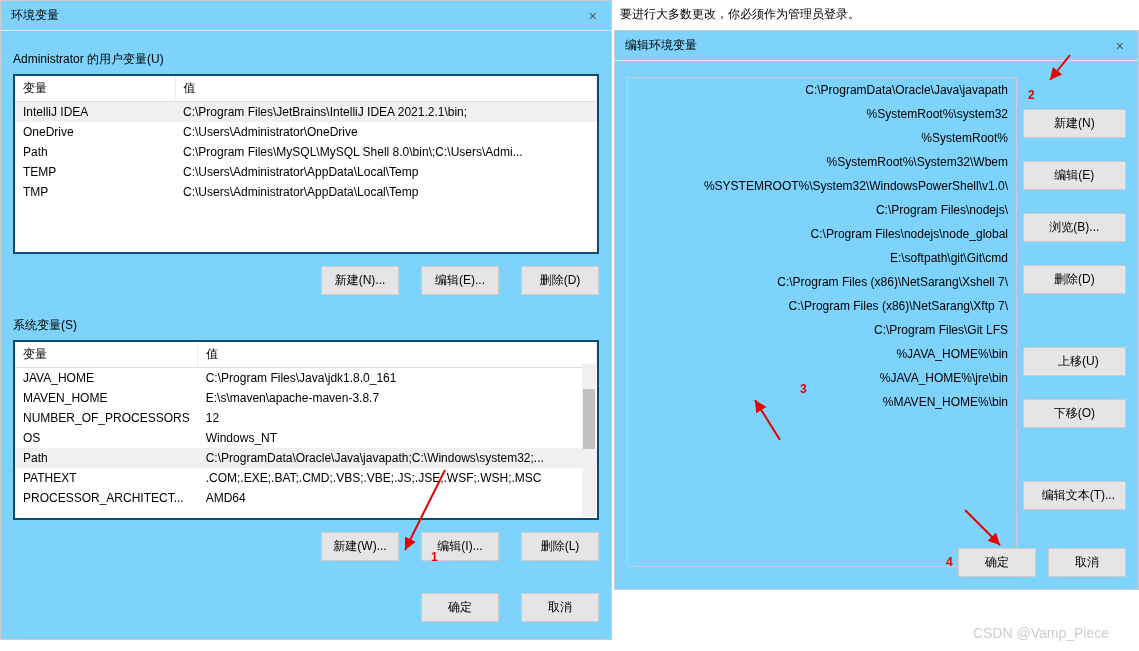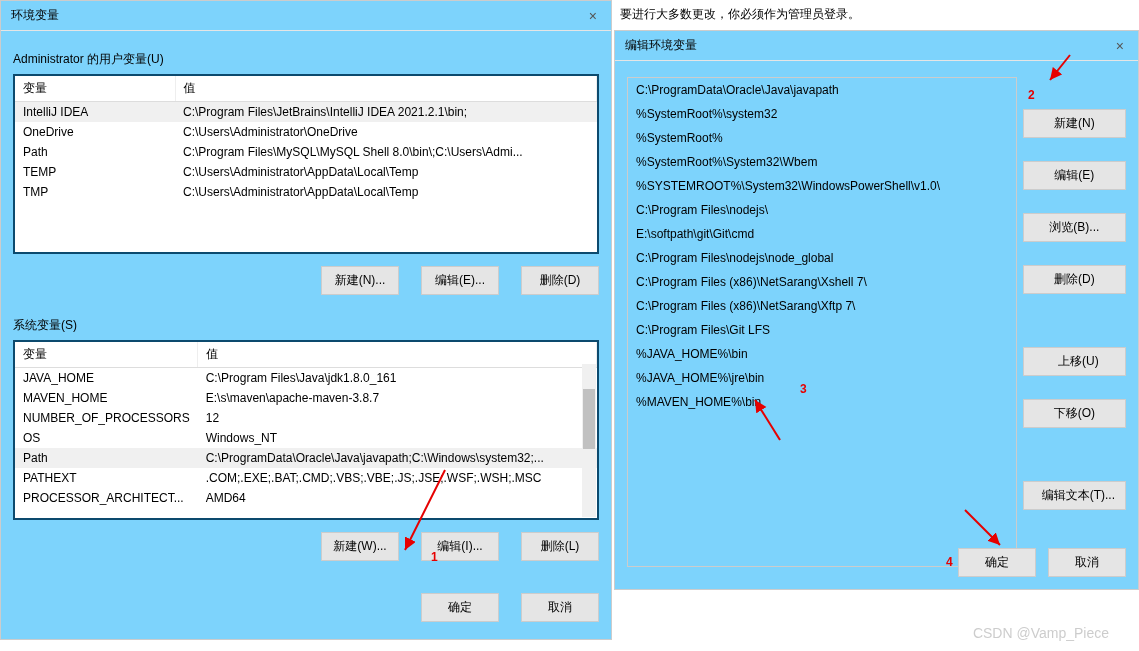--- a/index.html
+++ b/index.html
@@ -93,20 +93,21 @@
   left: 1px;
   right: 1px;
   background: #c1c1c1;
 }
 
 .list-box {
   margin: 0 12px 10px 12px;
   border: 1px solid #ccc;
   height: 490px;
   overflow: hidden;
+  text-align: right;
 }
 .list-item {
   padding: 2px 8px;
   font-size: 12px;
   line-height: 20px;
 }
 .right-btns {
   position: absolute;
   right: 12px;
   top: 78px;
@@ -264,22 +265,22 @@
 
   <div style="height:16px;"></div>
   <div class="list-box" style="width:390px;">
     <div id="path-items">
         <div class="list-item">C:\ProgramData\Oracle\Java\javapath</div>
         <div class="list-item">%SystemRoot%\system32</div>
         <div class="list-item">%SystemRoot%</div>
         <div class="list-item">%SystemRoot%\System32\Wbem</div>
         <div class="list-item">%SYSTEMROOT%\System32\WindowsPowerShell\v1.0\</div>
         <div class="list-item">C:\Program Files\nodejs\</div>
+        <div class="list-item">C:\Program Files\nodejs\node_global</div>
         <div class="list-item">E:\softpath\git\Git\cmd</div>
-        <div class="list-item">C:\Program Files\nodejs\node_global</div>
         <div class="list-item">C:\Program Files (x86)\NetSarang\Xshell 7\</div>
         <div class="list-item">C:\Program Files (x86)\NetSarang\Xftp 7\</div>
         <div class="list-item">C:\Program Files\Git LFS</div>
         <div class="list-item">%JAVA_HOME%\bin</div>
         <div class="list-item">%JAVA_HOME%\jre\bin</div>
         <div class="list-item">%MAVEN_HOME%\bin</div>
       </div>
   </div>
 
   <div class="right-btns">

